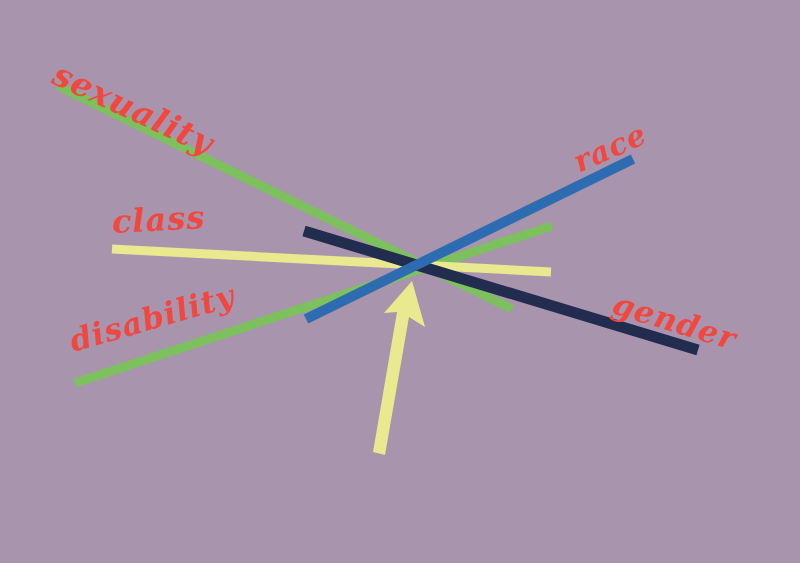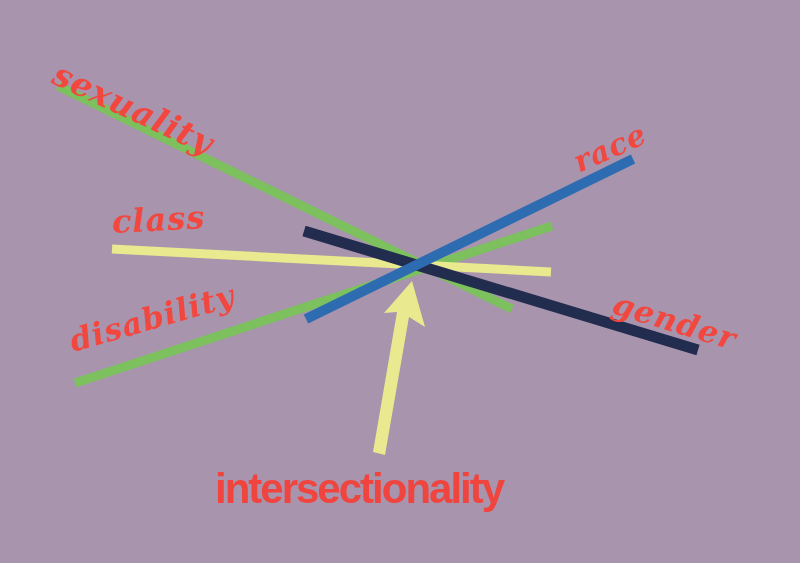--- a/index.html
+++ b/index.html
@@ -72,15 +72,14 @@
   <div class="axis-label lbl-sexuality">sexuality</div>
 
   <div class="axis-label lbl-class">class</div>
 
   <div class="axis-label lbl-disability">disability</div>
 
   <div class="axis-label lbl-race">race</div>
 
   <div class="axis-label lbl-gender">gender</div>
 
-  <div class="caption">intersectionality</div>
 
 </div>
 
 </body></html>

